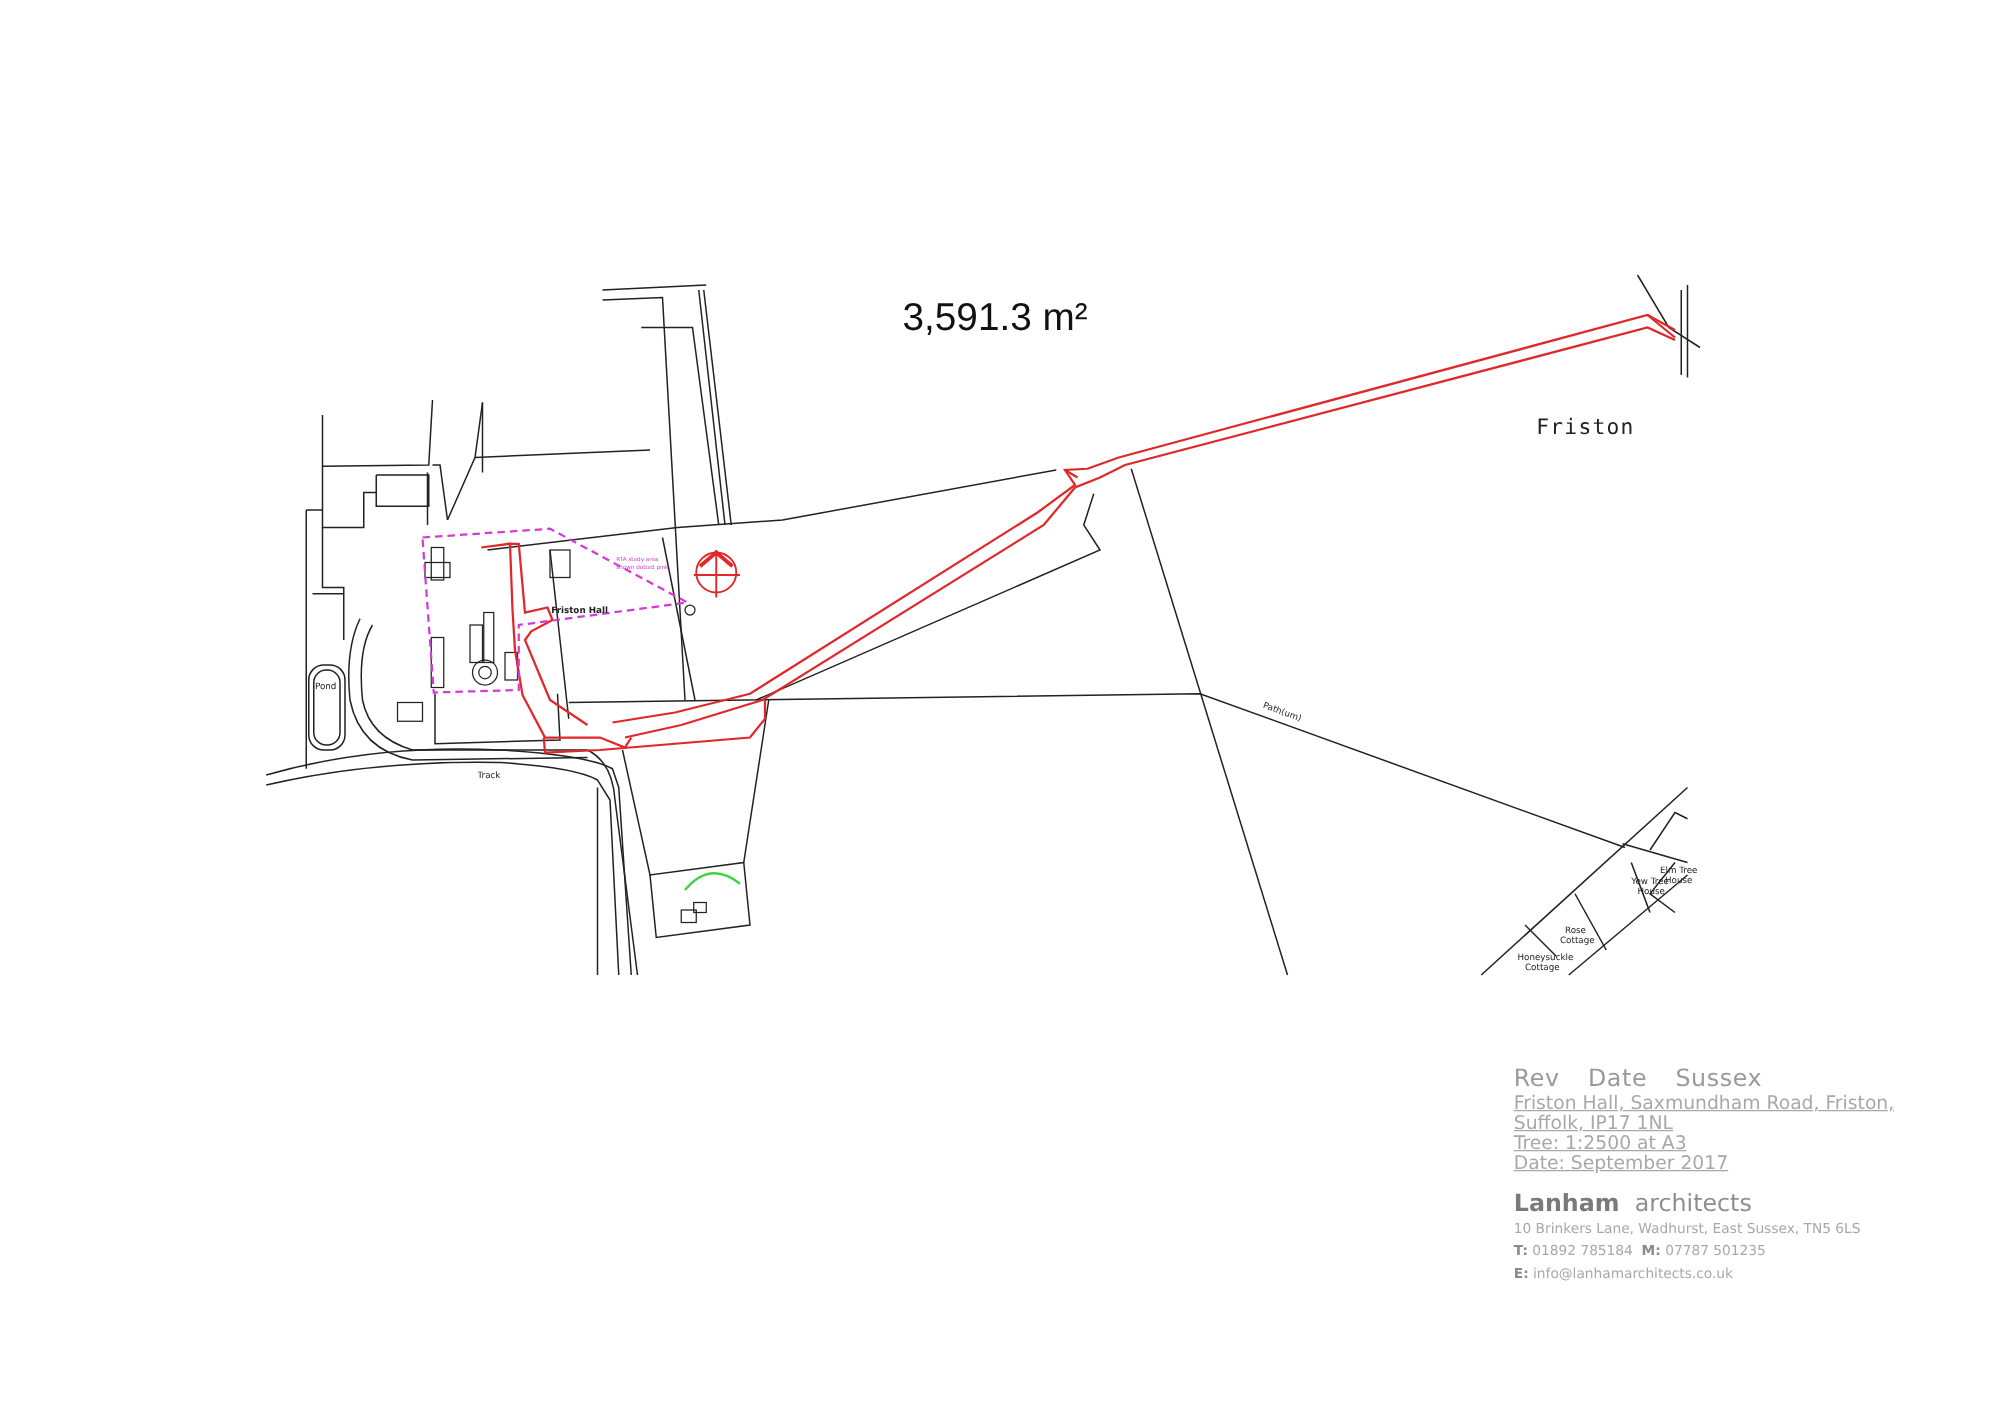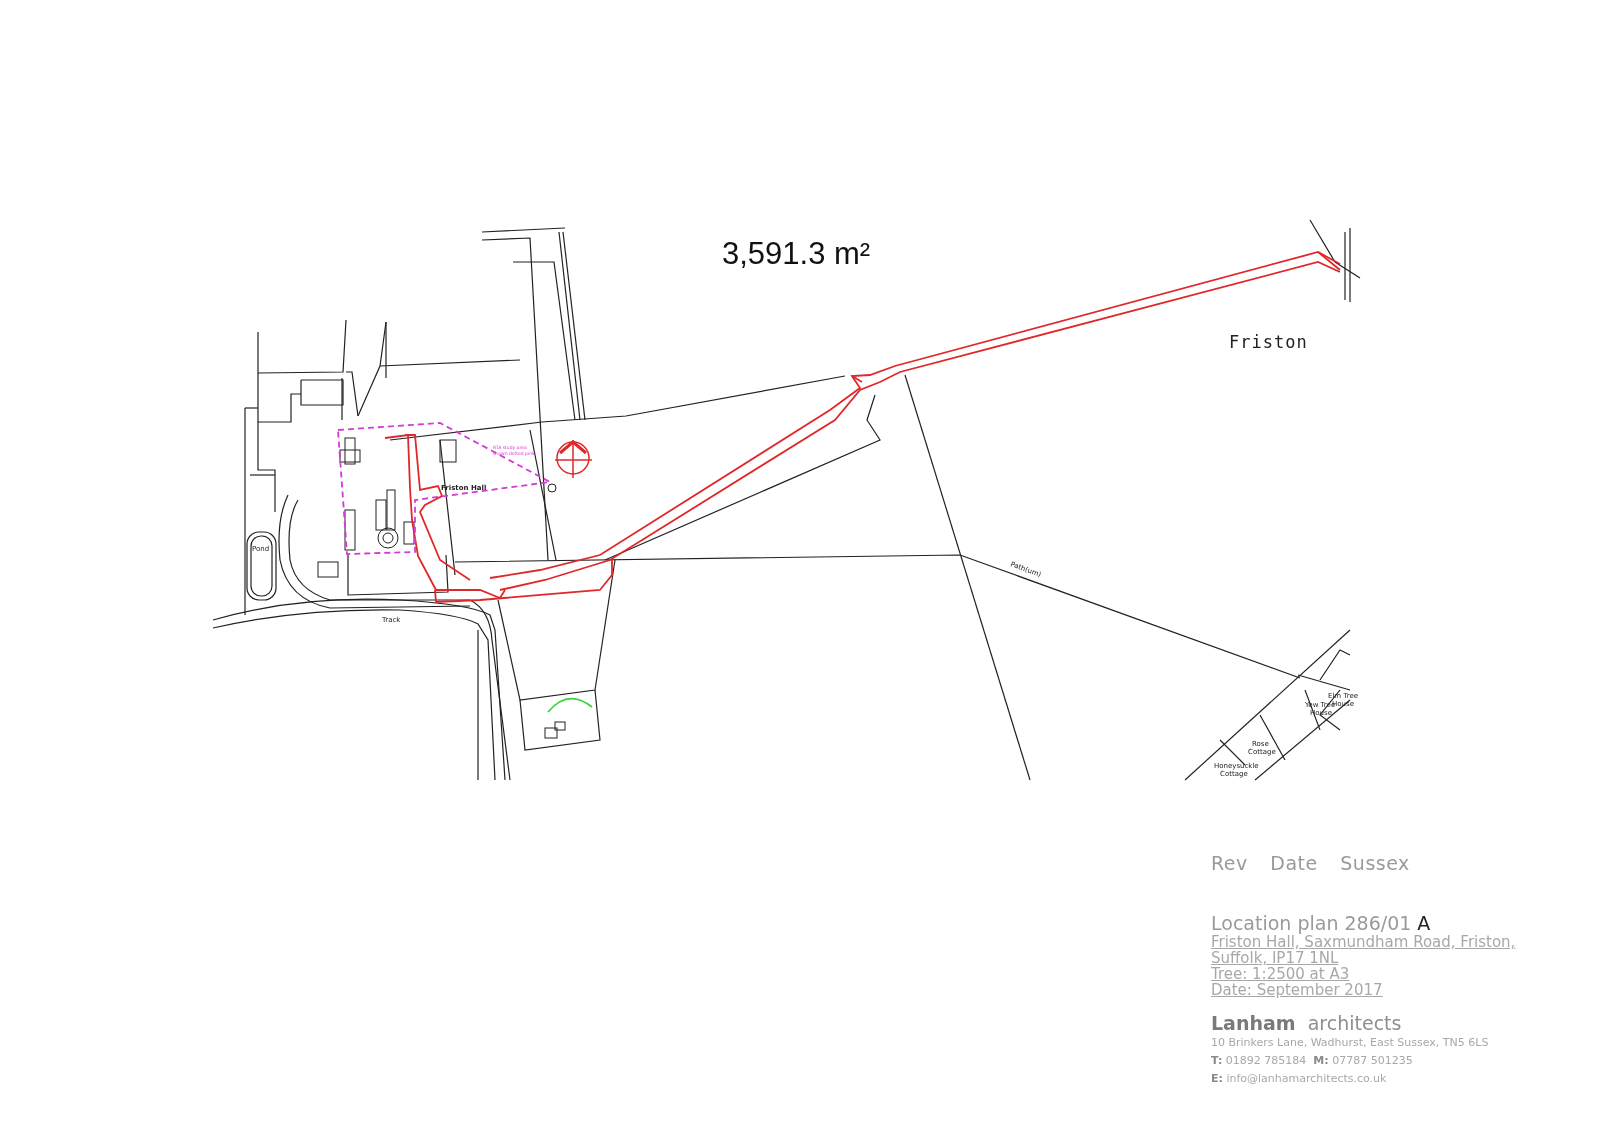--- a/index.html
+++ b/index.html
@@ -139,24 +139,20 @@
 
 <div class="area-label">3,591.3 m²</div>
 <div class="place-label friston-label">Friston</div>
 
 <div class="title-block">
   <div class="rev-row">
     <span>Rev</span>
     <span>Date</span>
     <span>Sussex</span>
   </div>
-  <div class="plan-title">
-    <span>Location plan 286/01</span>
-    <span class="rev-letter">A</span>
-  </div>
   <div class="meta-line">Friston Hall, Saxmundham Road, Friston, Suffolk, IP17 1NL</div>
   <div class="meta-line">Tree: 1:2500 at A3</div>
   <div class="meta-line">Date: September 2017</div>
   <div class="firm">
     <b>Lanham</b>&nbsp;
     <span>architects</span>
   </div>
   <div class="contact-line">10 Brinkers Lane, Wadhurst, East Sussex, TN5 6LS</div>
   <div class="contact-line">
     <b>T:</b>

